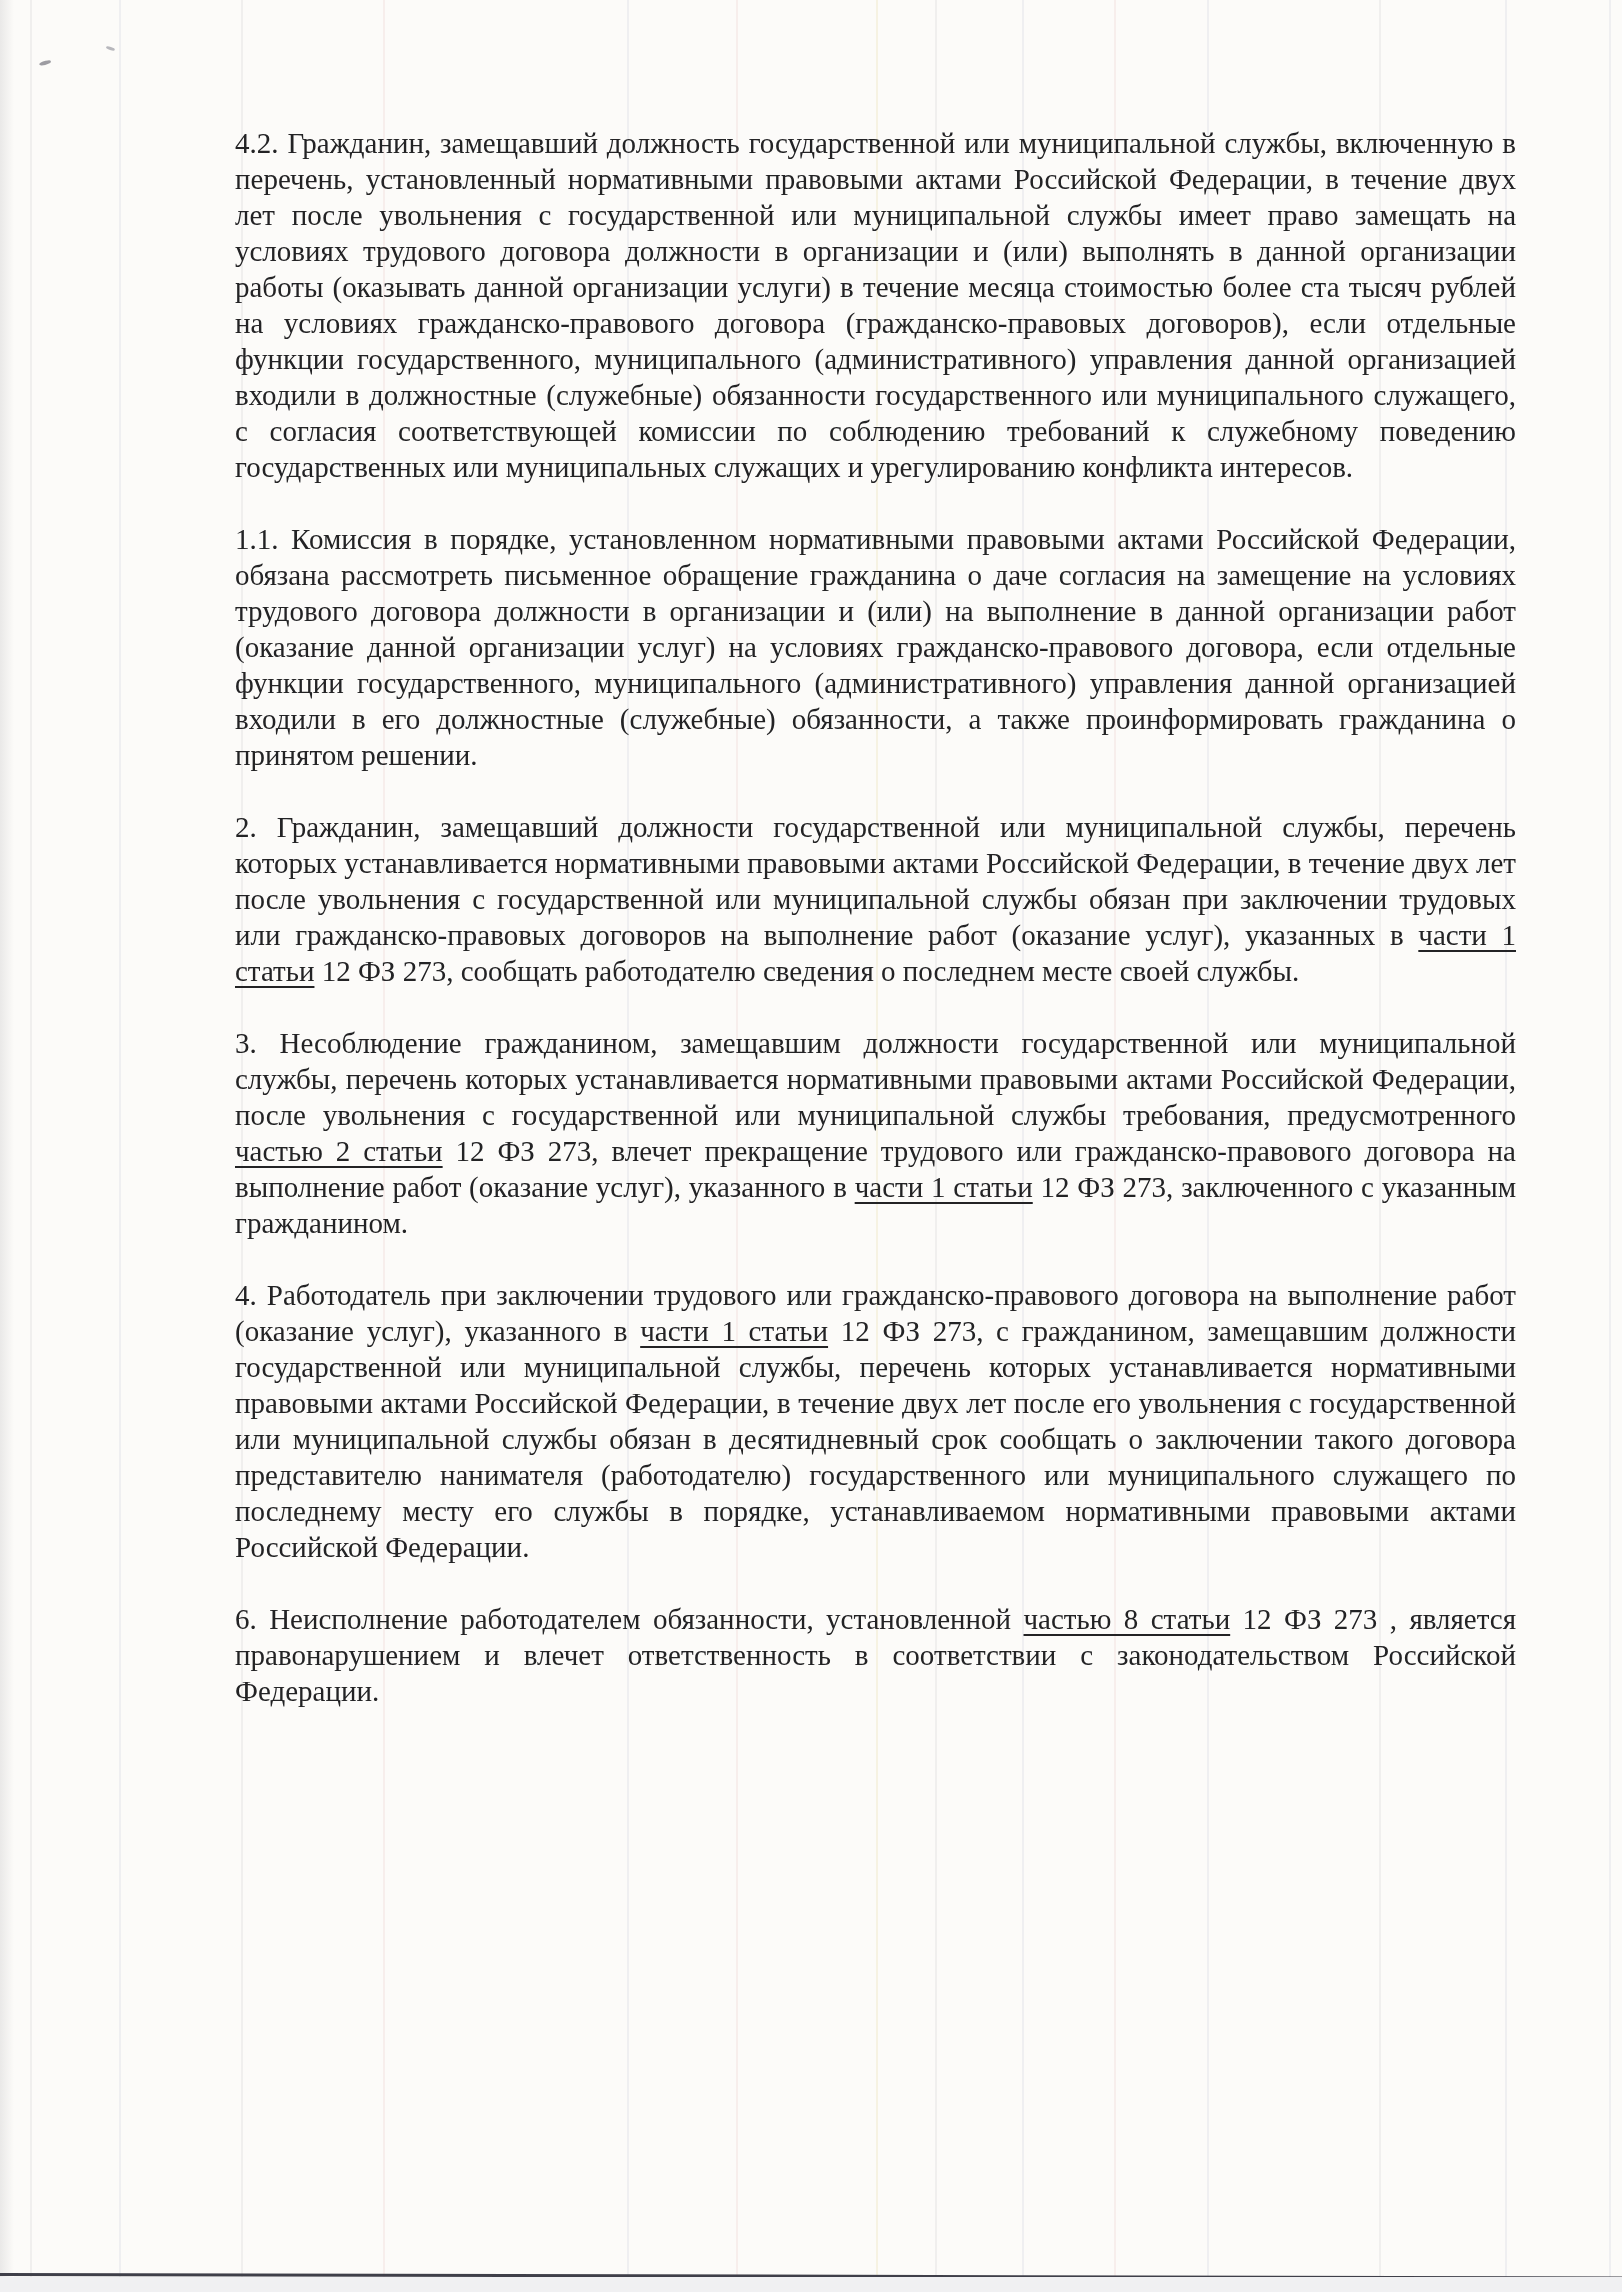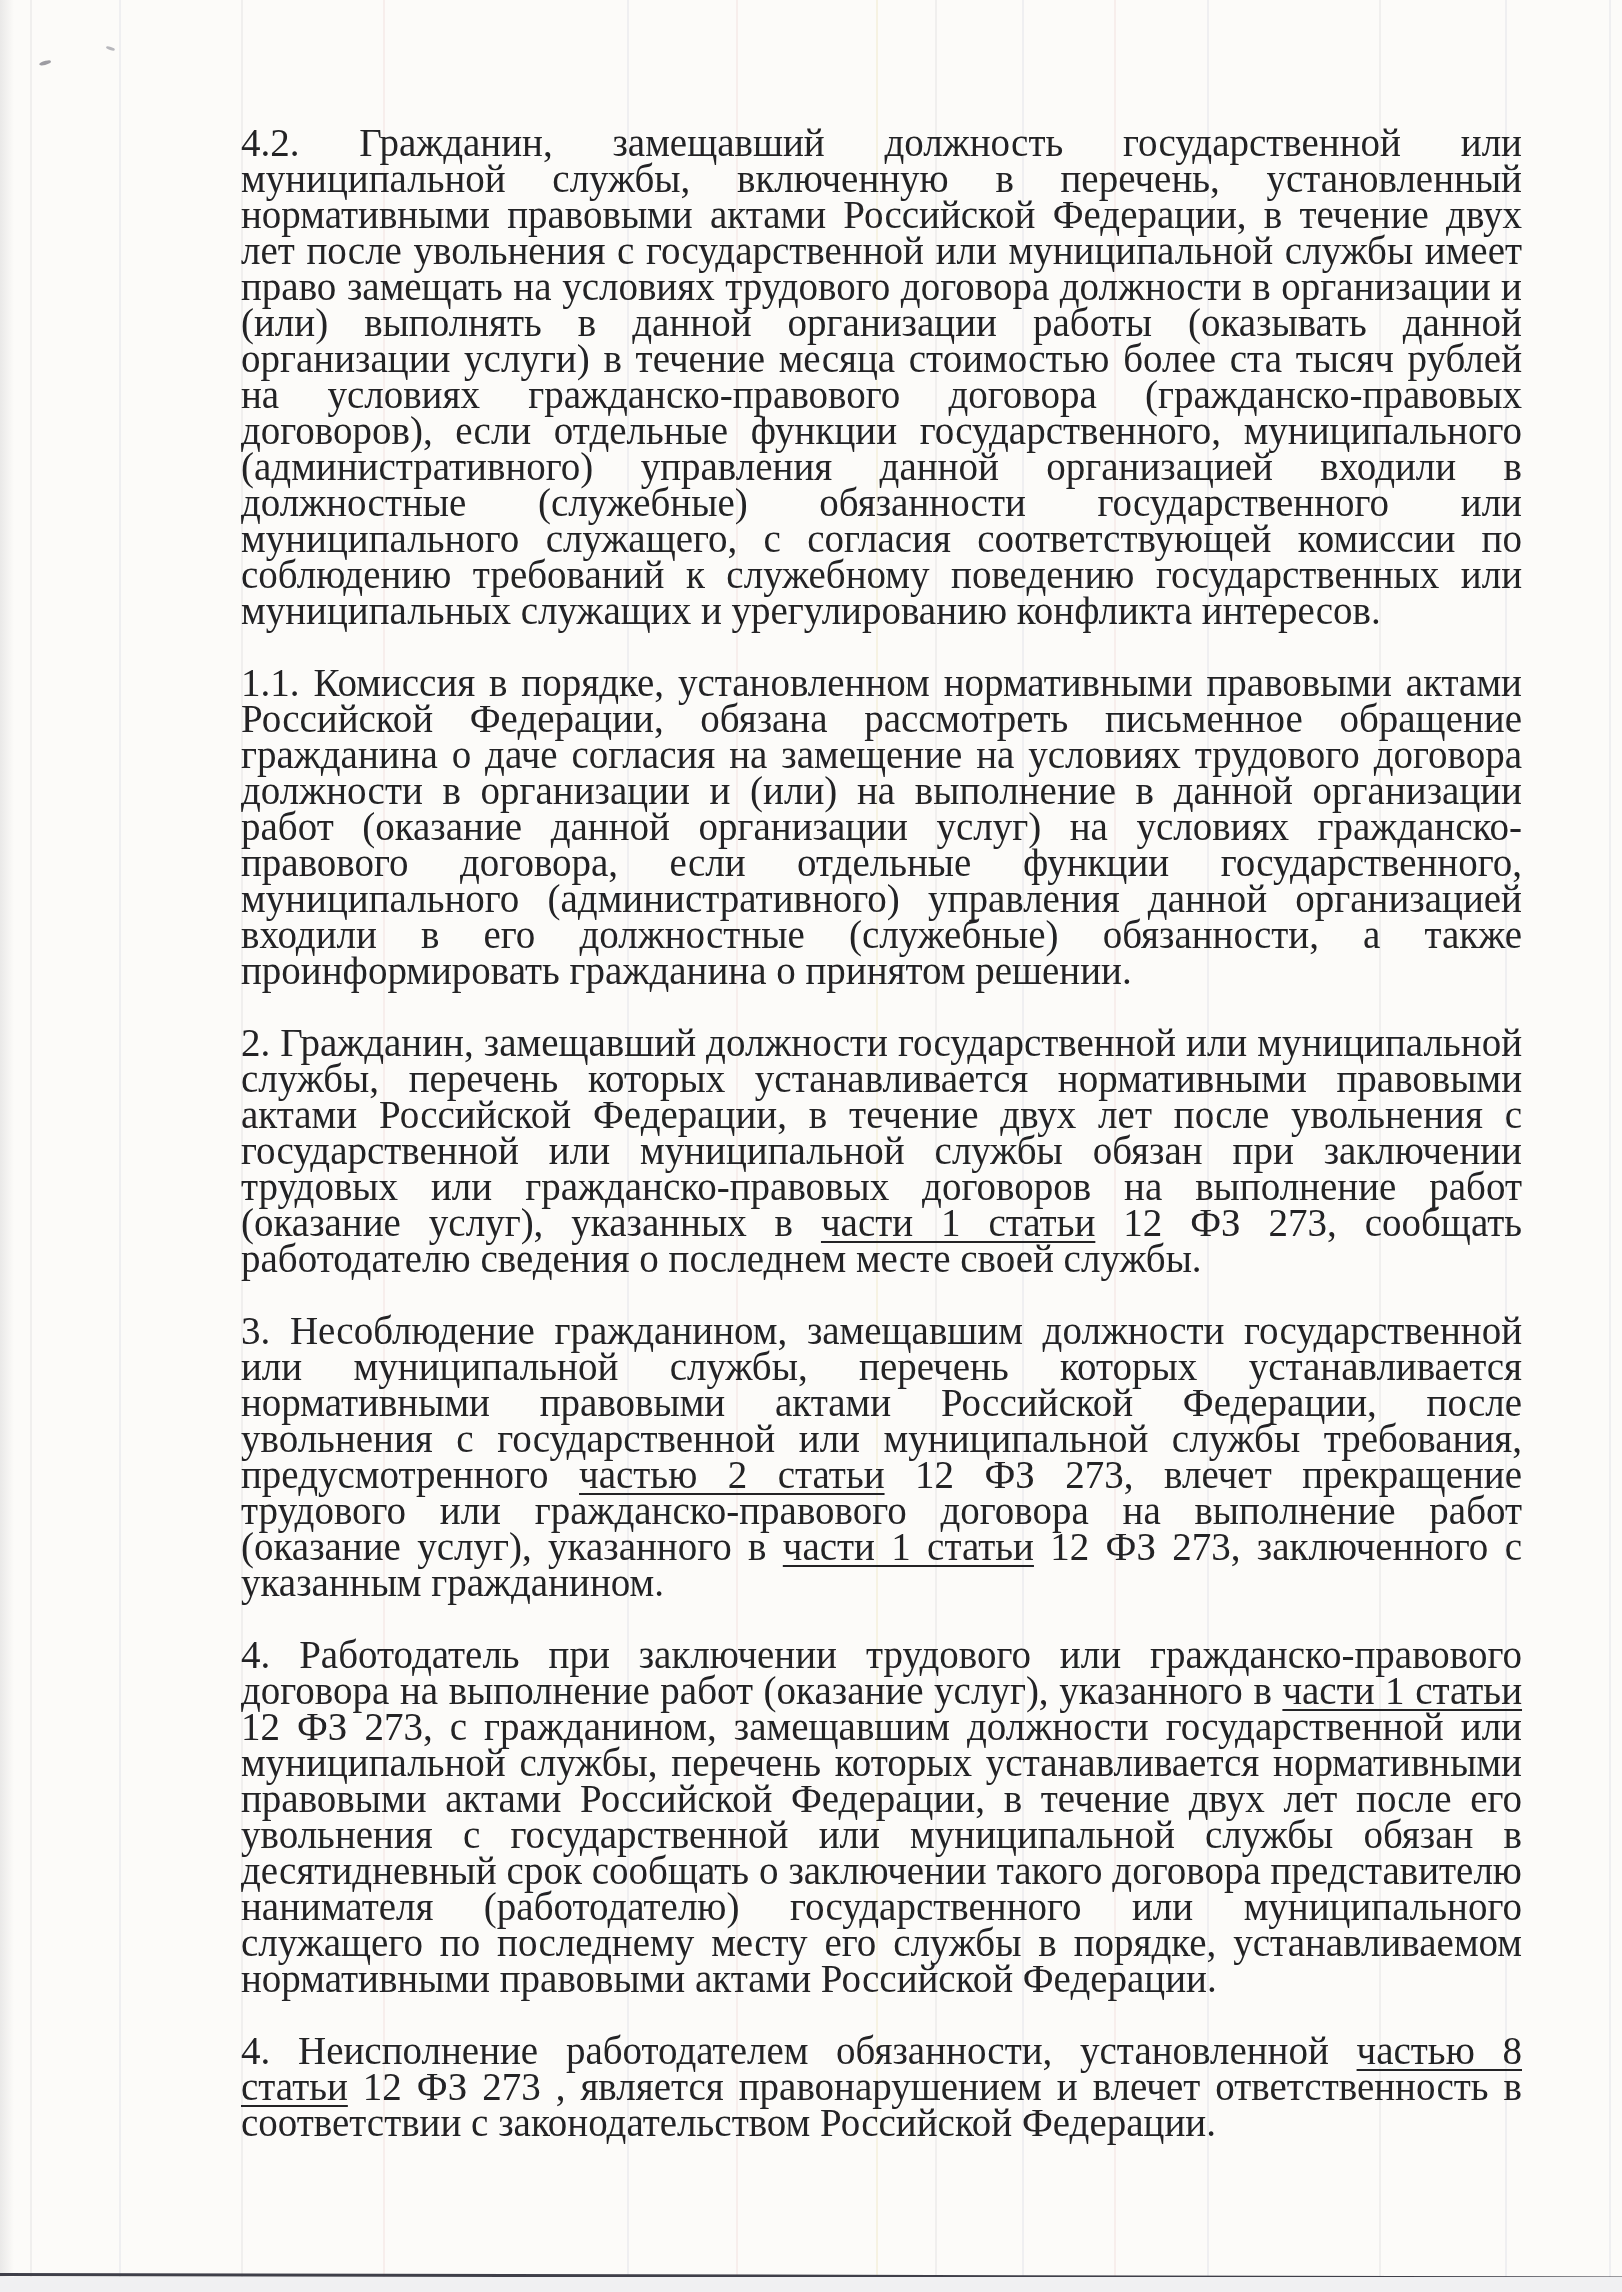--- a/index.html
+++ b/index.html
@@ -58,25 +58,25 @@
     position: absolute;
     left: 106px; top: 47px;
     width: 9px; height: 2.7px;
     background: #9a9aa2;
     border-radius: 50%;
     transform: rotate(18deg);
     opacity: 0.7;
   }
   .text-block {
     position: absolute;
-    left: 241px;
+    left: 235px;
     top: 125px;
     width: 1281px;
     color: #232325;
-    font-size: 39px;
+    font-size: 29px;
     line-height: 36px;
     text-align: justify;
   }
   p.para { margin: 0 0 36px 0; }
   p.para:last-child { margin-bottom: 0; }
   .u {
     text-decoration: underline;
     text-decoration-thickness: 1.8px;
     text-underline-offset: 4.5px;
   }
@@ -117,20 +117,20 @@
   <div class="edge-left"></div>
   <div class="speck-a"></div>
   <div class="speck-b"></div>
 
   <div class="text-block" style="color: rgb(35, 35, 37);">
     <p class="para"><span>4.2. Гражданин, замещавший должность государственной или муниципальной службы, включенную в перечень, установленный нормативными правовыми актами Российской Федерации, в течение двух лет после увольнения с государственной или муниципальной службы имеет право замещать на условиях трудового договора должности в организации и (или) выполнять в данной организации работы (оказывать данной организации услуги) в течение месяца стоимостью более ста тысяч рублей на условиях гражданско-правового договора (гражданско-правовых договоров), если отдельные функции государственного, муниципального (административного) управления данной организацией входили в должностные (служебные) обязанности государственного или муниципального служащего, с согласия соответствующей комиссии по соблюдению требований к служебному поведению государственных или муниципальных служащих и урегулированию конфликта интересов.</span></p>
     <p class="para"><span>1.1. Комиссия в порядке, установленном нормативными правовыми актами Российской Федерации, обязана рассмотреть письменное обращение гражданина о даче согласия на замещение на условиях трудового договора должности в организации и (или) на выполнение в данной организации работ (оказание данной организации услуг) на условиях гражданско-правового договора, если отдельные функции государственного, муниципального (административного) управления данной организацией входили в его должностные (служебные) обязанности, а также проинформировать гражданина о принятом решении.</span></p>
     <p class="para"><span>2. Гражданин, замещавший должности государственной или муниципальной службы, перечень которых устанавливается нормативными правовыми актами Российской Федерации, в течение двух лет после увольнения с государственной или муниципальной службы обязан при заключении трудовых или гражданско-правовых договоров на выполнение работ (оказание услуг), указанных в </span><span class="u">части 1 статьи</span><span> 12 ФЗ 273, сообщать работодателю сведения о последнем месте своей службы.</span></p>
     <p class="para"><span>3. Несоблюдение гражданином, замещавшим должности государственной или муниципальной службы, перечень которых устанавливается нормативными правовыми актами Российской Федерации, после увольнения с государственной или муниципальной службы требования, предусмотренного </span><span class="u">частью 2 статьи</span><span> 12 ФЗ 273, влечет прекращение трудового или гражданско-правового договора на выполнение работ (оказание услуг), указанного в </span><span class="u">части 1 статьи</span><span> 12 ФЗ 273, заключенного с указанным гражданином.</span></p>
     <p class="para"><span>4. Работодатель при заключении трудового или гражданско-правового договора на выполнение работ (оказание услуг), указанного в </span><span class="u">части 1 статьи</span><span> 12 ФЗ 273, с гражданином, замещавшим должности государственной или муниципальной службы, перечень которых устанавливается нормативными правовыми актами Российской Федерации, в течение двух лет после его увольнения с государственной или муниципальной службы обязан в десятидневный срок сообщать о заключении такого договора представителю нанимателя (работодателю) государственного или муниципального служащего по последнему месту его службы в порядке, устанавливаемом нормативными правовыми актами Российской Федерации.</span></p>
-    <p class="para"><span>4. Неисполнение работодателем обязанности, установленной </span><span class="u">частью 8 статьи</span><span> 12 ФЗ 273 , является правонарушением и влечет ответственность в соответствии с законодательством Российской Федерации.</span></p>
+    <p class="para"><span>6. Неисполнение работодателем обязанности, установленной </span><span class="u">частью 8 статьи</span><span> 12 ФЗ 273 , является правонарушением и влечет ответственность в соответствии с законодательством Российской Федерации.</span></p>
   </div>
 
   <div class="bottom-line" style="background: rgb(63, 63, 73);"></div>
   <div class="below-line"></div>
 
 </div>
 
 
 </body></html>

